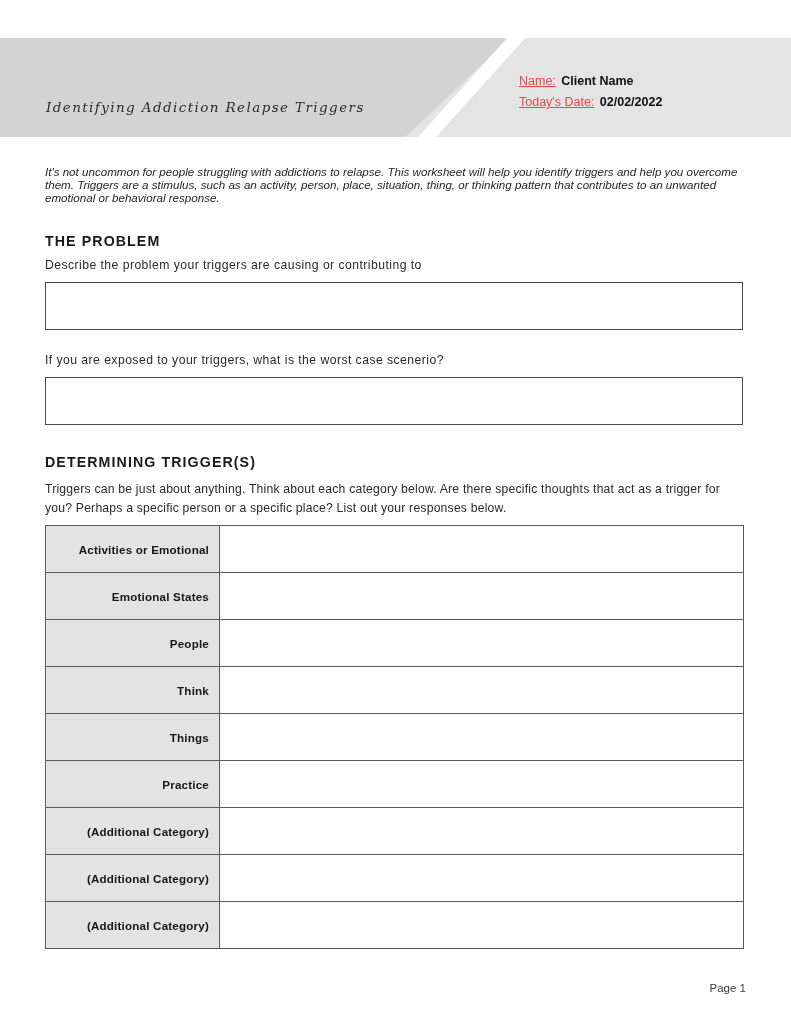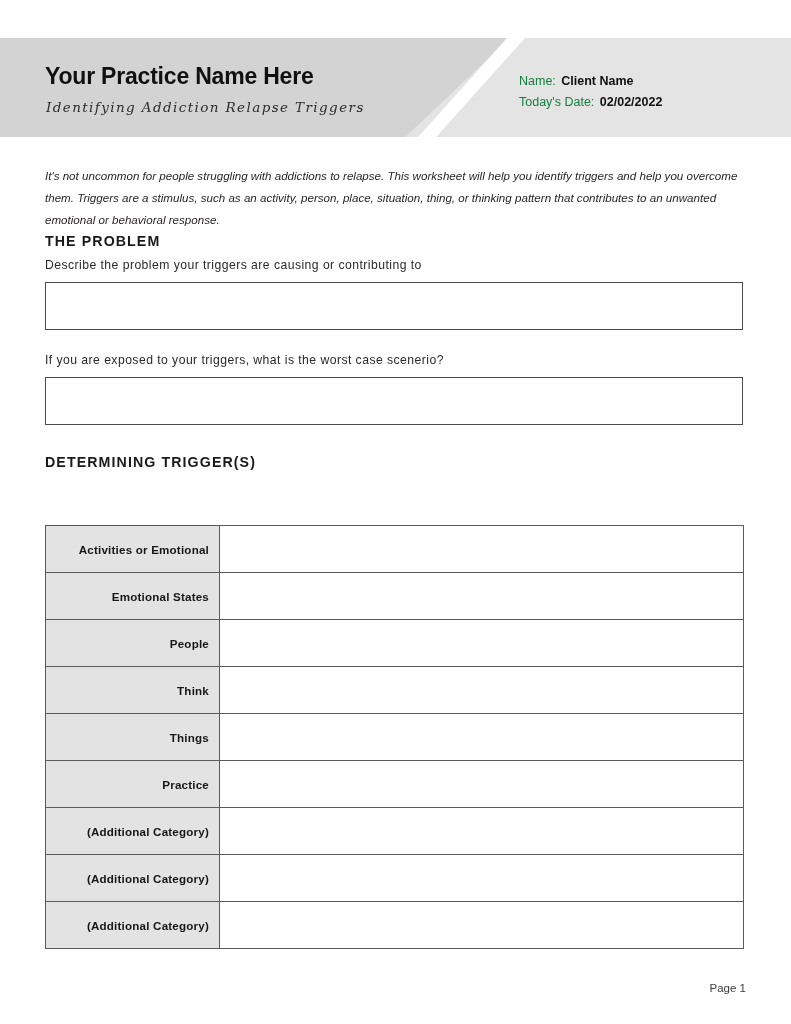--- a/index.html
+++ b/index.html
@@ -72,39 +72,40 @@
   #client-meta {
     position: absolute;
     left: 519px;
     top: 33px;
     font-size: 12.5px;
     line-height: 21px;
     white-space: nowrap;
   }
   #client-meta .meta-row { display: block; }
   #client-meta .meta-label {
-    color: #15803d;
+    color: #ef4444;
+    text-decoration: underline;
   }
   #client-meta .meta-value {
     color: #111111;
     font-weight: bold;
     margin-left: 2px;
   }
 
   
   #content {
     position: absolute;
     left: 45px;
     top: 165px;
     width: 700px;
   }
   #intro-paragraph {
     font-style: italic;
     font-size: 11.6px;
-    line-height: 22px;
+    line-height: 13px;
     color: #231f20;
     width: 696px;
     margin: 0;
   }
 
   .section-heading {
     font-size: 14.2px;
     font-weight: bold;
     letter-spacing: 1.1px;
     color: #1a1a1a;
@@ -180,21 +181,20 @@
   }
 </style>
 </head>
 <body>
 
 <div id="header-band">
   <div id="header-right-fill"></div>
   <div id="header-left-shape"></div>
   <div id="header-diagonal-stripe"></div>
 
-  <div id="practice-name">Your Practice Name Here</div>
 
   <div id="worksheet-subtitle">Identifying Addiction Relapse Triggers</div>
 
   <div id="client-meta">
     <span class="meta-row">
       <span class="meta-label">Name:</span>
       <span class="meta-value">Client Name</span>
     </span>
     <span class="meta-row">
       <span class="meta-label">Today's Date:</span>
@@ -212,20 +212,21 @@
   <div id="problem-q1">Describe the problem your triggers are causing or contributing to</div>
 
   <div id="problem-answer-1" class="answer-box"></div>
 
   <div id="problem-q2">If you are exposed to your triggers, what is the worst case scenerio?</div>
 
   <div id="problem-answer-2" class="answer-box"></div>
 
   <h2 id="triggers-heading" class="section-heading">DETERMINING TRIGGER(S)</h2>
 
+  <p id="triggers-paragraph">Triggers can be just about anything. Think about each category below. Are there specific thoughts that act as a trigger for you? Perhaps a specific person or a specific place? List out your responses below.</p>
 
   <table id="trigger-table">
     <tbody id="trigger-table-body">
         <tr>
           <td class="label-cell">Activities or Emotional</td>
           <td class="response-cell"></td>
         </tr>
         <tr>
           <td class="label-cell">Emotional States</td>
           <td class="response-cell"></td>

